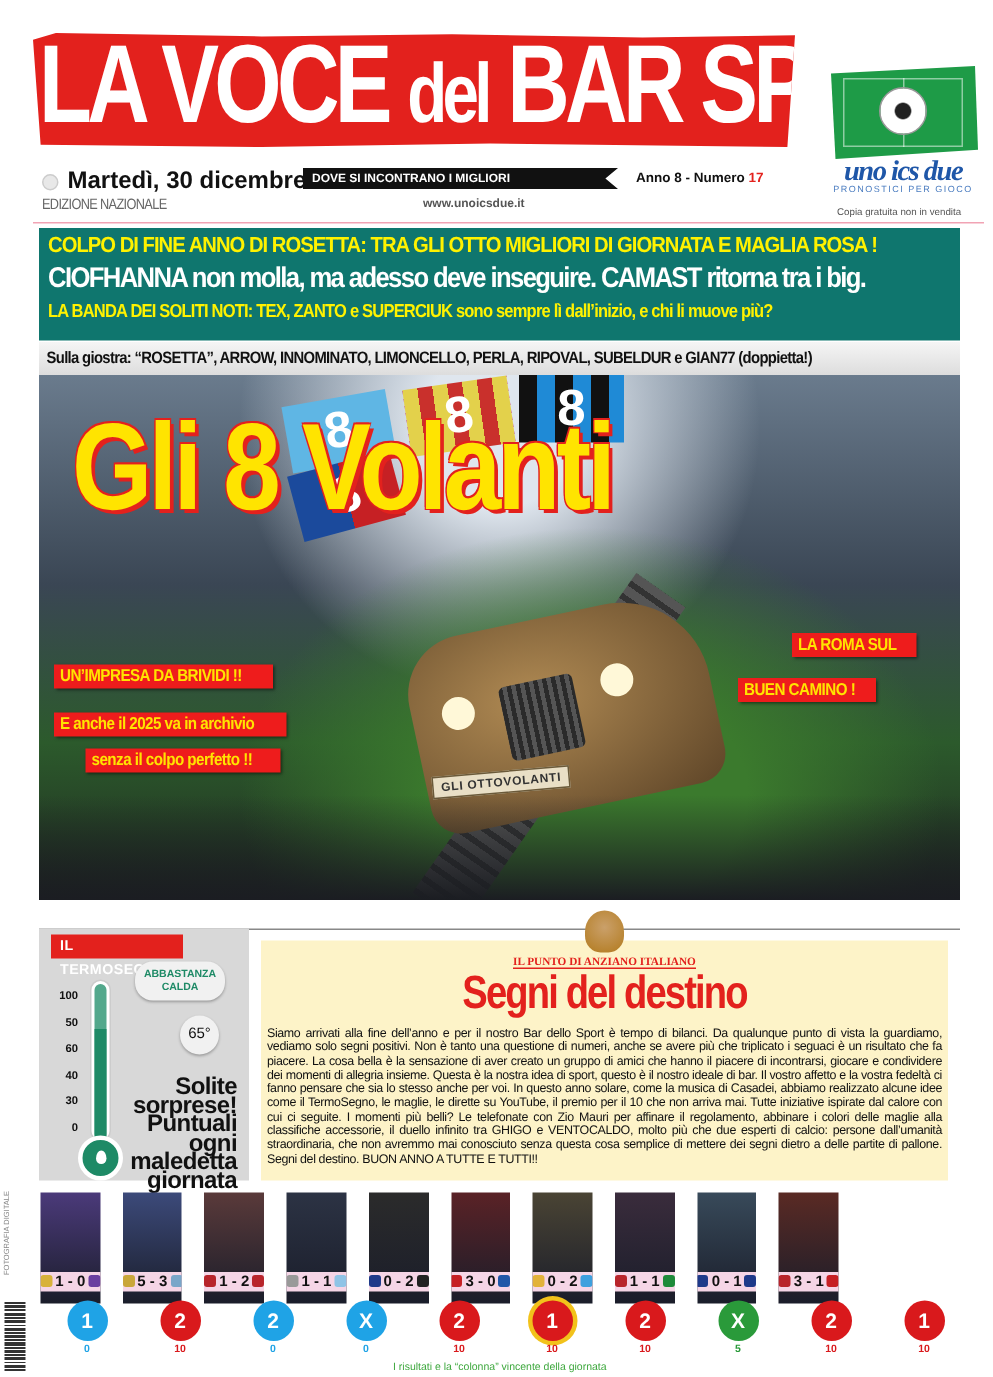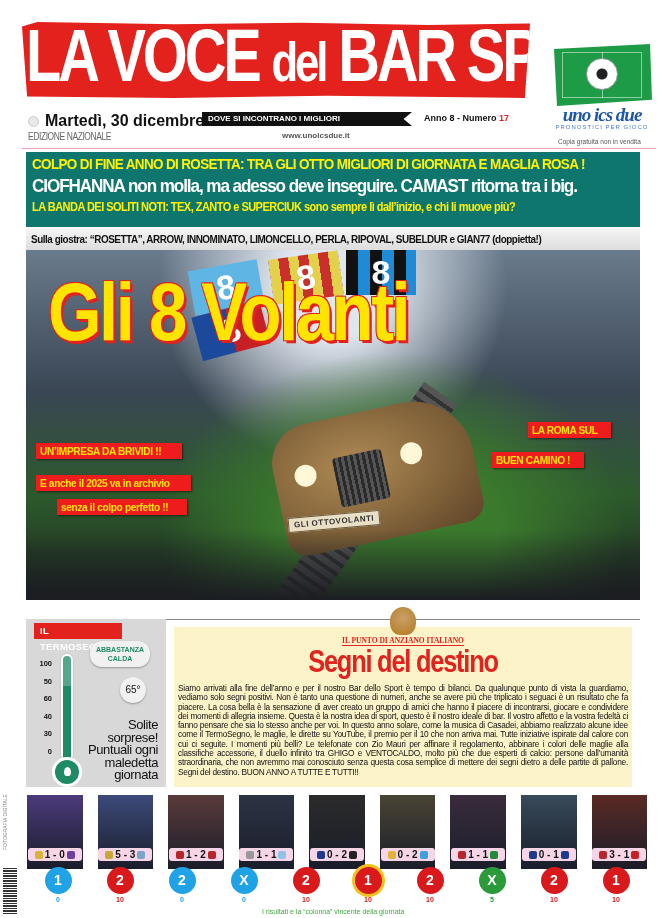--- a/index.html
+++ b/index.html
@@ -85,32 +85,32 @@
     font-size: 9.5px; font-weight: 700; line-height: 16px; padding-left: 6px; letter-spacing: 0.3px; }
   .termo .scale { position: absolute; left: 10px; top: 36px; font-size: 7.5px; font-weight: 700; line-height: 17.6px; text-align: right; width: 16px; }
   .termo .tube { position: absolute; left: 34px; top: 34px; width: 14px; height: 108px; background: #fff; border-radius: 7px; border: 1px solid #ccc; }
   .termo .tube .fill-light { position: absolute; left: 2px; right: 2px; top: 2px; bottom: 0; background: #53a88c; border-radius: 5px; }
   .termo .tube .fill { position: absolute; left: 2px; right: 2px; bottom: 0; height: 70%; background: #1e8a66; }
   .termo .bulb { position: absolute; left: 26px; top: 138px; width: 30px; height: 30px; border-radius: 50%; background: #1e8a66; border: 3px solid #fff; }
   .termo .bulb::after { content: ""; position: absolute; left: 9px; top: 7px; width: 7px; height: 9px; background: #fff; border-radius: 50% 50% 50% 50% / 60% 60% 40% 40%; }
   .termo .pill { position: absolute; left: 64px; top: 22px; width: 60px; height: 26px; background: #f1f1f1; border-radius: 12px; color: #1e8a66;
     font-size: 7px; font-weight: 700; text-align: center; line-height: 9px; padding-top: 4px; box-shadow: 0 1px 2px rgba(0,0,0,.3); }
   .termo .deg { position: absolute; left: 94px; top: 58px; width: 26px; height: 26px; border-radius: 50%; background: #f1f1f1; font-size: 10px; text-align: center; line-height: 26px; box-shadow: 0 1px 2px rgba(0,0,0,.3); }
-  .termo .note { position: absolute; left: 52px; top: 100px; width: 80px; font-size: 13px; font-weight: 400; text-align: right; line-height: 12.5px; letter-spacing: -0.4px; }
+  .termo .note { position: absolute; left: 52px; top: 100px; width: 80px; font-size: 16px; font-weight: 700; text-align: right; line-height: 12.5px; letter-spacing: -0.4px; }
 
   .punto { position: absolute; left: 174px; top: 627px; width: 458px; height: 160px; background: #fdf3c8; }
   .punto .avatar { position: absolute; left: 216px; top: -20px; width: 26px; height: 28px; border-radius: 50% 50% 40% 40%; background: radial-gradient(circle at 50% 40%, #caa06a, #b27a1d); }
   .punto .kicker { position: absolute; left: 0; right: 0; top: 9px; text-align: center; font-size: 7.5px; font-weight: 700; font-family: "Liberation Serif", serif; color: #e3211d; }
   .punto .kicker span { border-bottom: 1px solid #e3211d; }
   .punto .title { position: absolute; left: 0; right: 0; top: 18px; text-align: center; font-size: 31px; font-weight: 700; color: #e3211d; letter-spacing: -1.5px;
     transform: scaleX(0.82); line-height: 34px; }
   .punto .body { position: absolute; left: 4px; right: 4px; top: 57px; font-size: 8.3px; line-height: 9.3px; text-align: justify; letter-spacing: -0.25px; color: #111; }
 
   
-  .results { position: absolute; left: 27px; top: 795px; width: 620px; height: 74px; display: flex; gap: 15px; }
+  .results { position: absolute; left: 27px; top: 795px; width: 532px; height: 74px; display: flex; gap: 15px; }
   .match { flex: 1; position: relative; height: 74px; overflow: hidden; }
   .match .score { position: absolute; left: 50%; bottom: 8px; transform: translateX(-50%); background: #f5d5e6; border-radius: 3px;
     font-size: 10px; font-weight: 700; padding: 1px 5px; white-space: nowrap; color: #111; }
   .match .score .crest { display: inline-block; width: 8px; height: 8px; border-radius: 2px; vertical-align: -1px; margin: 0 2px; }
 
   .signs { position: absolute; left: 27px; top: 867px; width: 620px; height: 40px; display: flex; }
   .sign { flex: 1; position: relative; text-align: center; }
   .sign .disc { width: 27px; height: 27px; border-radius: 50%; margin: 0 auto; color: #fff; font-weight: 700; font-size: 14px; line-height: 27px; }
   .sign .disc.hl { box-shadow: 0 0 0 3px #f2c21b; }
   .sign .pts { font-size: 7px; font-weight: 700; margin-top: 2px; }
@@ -232,20 +232,23 @@
     </div>
     <div class="match" style="background: linear-gradient(rgb(90, 58, 58) 0%, rgb(26, 29, 42) 100%);">
       <div class="score"><span class="crest" style="background:#b8252b"></span><span>1 - 2</span><span class="crest" style="background:#b8252b"></span></div>
     </div>
     <div class="match" style="background: linear-gradient(rgb(44, 51, 68) 0%, rgb(26, 29, 42) 100%);">
       <div class="score"><span class="crest" style="background:#999999"></span><span>1 - 1</span><span class="crest" style="background:#8fc4e6"></span></div>
     </div>
     <div class="match" style="background: linear-gradient(rgb(43, 43, 43) 0%, rgb(26, 29, 42) 100%);">
       <div class="score"><span class="crest" style="background:#1e3a8a"></span><span>0 - 2</span><span class="crest" style="background:#222222"></span></div>
     </div>
+    <div class="match" style="background: linear-gradient(rgb(90, 34, 38) 0%, rgb(26, 29, 42) 100%);">
+      <div class="score"><span class="crest" style="background:#c62024"></span><span>3 - 0</span><span class="crest" style="background:#1f57a8"></span></div>
+    </div>
     <div class="match" style="background: linear-gradient(rgb(74, 68, 52) 0%, rgb(26, 29, 42) 100%);">
       <div class="score"><span class="crest" style="background:#e2b23a"></span><span>0 - 2</span><span class="crest" style="background:#3ea0de"></span></div>
     </div>
     <div class="match" style="background: linear-gradient(rgb(58, 44, 60) 0%, rgb(26, 29, 42) 100%);">
       <div class="score"><span class="crest" style="background:#b8252b"></span><span>1 - 1</span><span class="crest" style="background:#1e8a3a"></span></div>
     </div>
     <div class="match" style="background: linear-gradient(rgb(56, 74, 90) 0%, rgb(26, 29, 42) 100%);">
       <div class="score"><span class="crest" style="background:#1e3a8a"></span><span>0 - 1</span><span class="crest" style="background:#1e3a8a"></span></div>
     </div>
     <div class="match" style="background: linear-gradient(rgb(90, 42, 36) 0%, rgb(26, 29, 42) 100%);">

